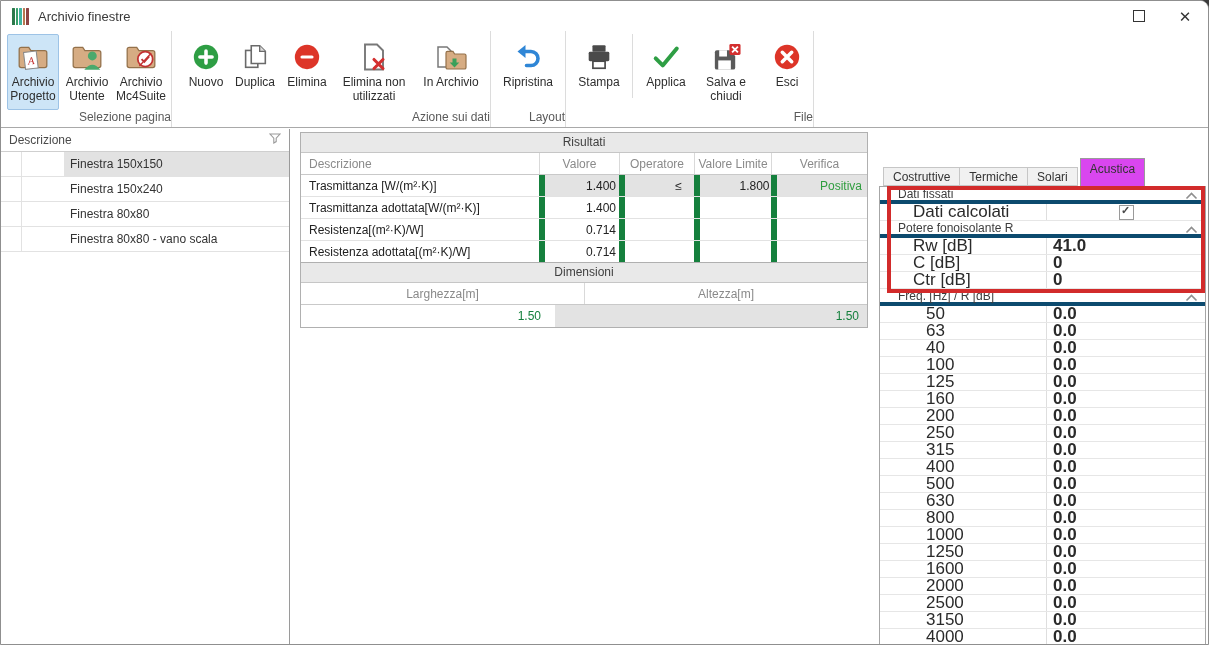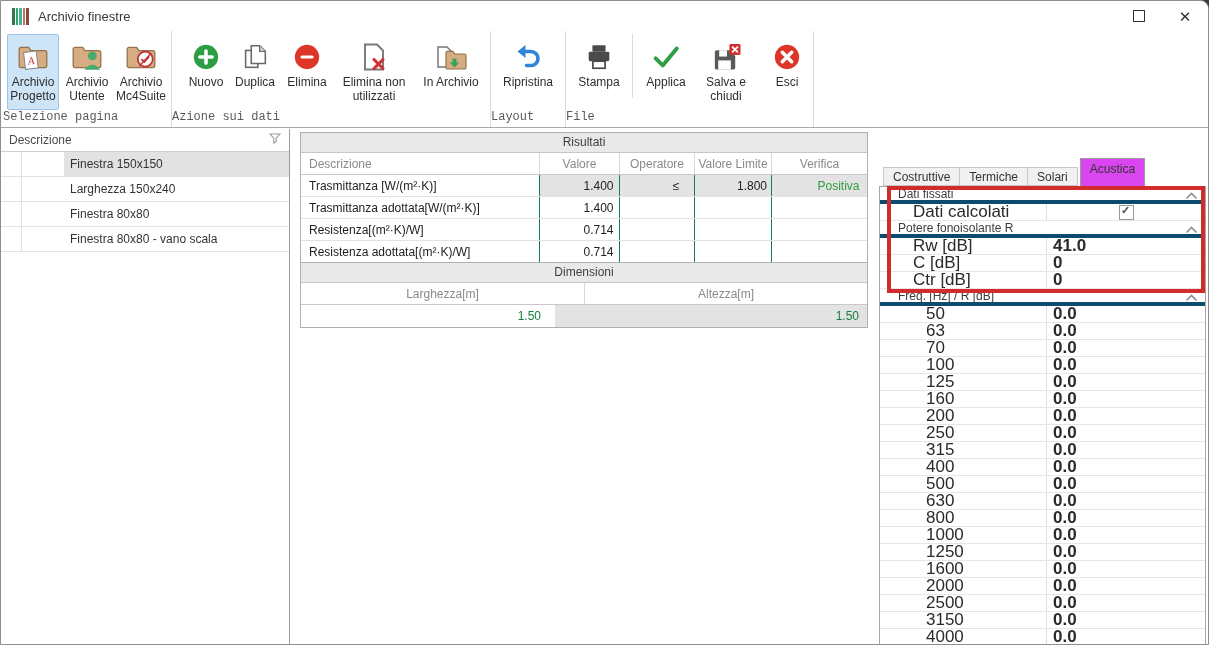--- a/index.html
+++ b/index.html
@@ -28,21 +28,21 @@
   
   .ribbon { position:absolute; top:30px; left:0; right:0; height:97px; border-bottom:1px solid #a9a9a9; display:flex; background:#fff; padding-left:2px; box-sizing:border-box; }
   .rgroup { display:flex; flex-direction:column; border-right:1px solid #dcdcdc; }
   .rgroup.last { border-right:1px solid #dcdcdc; }
   .rgroup-buttons { flex:1; display:flex; align-items:stretch; padding:3px 4px 0 4px; gap:2px; }
   .rbtn { display:flex; flex-direction:column; align-items:center; padding:3px 2px 2px 2px; border:1px solid transparent; border-radius:2px; box-sizing:border-box; }
   .rbtn.selected { background:#cde5f7; border-color:#9dc3e6; }
   .rbtn .icon { height:38px; display:flex; align-items:center; justify-content:center; }
   .rbtn .lbl { font-size:12px; color:#2e2e2e; text-align:center; line-height:1.15; }
   .w50 { width:52px; } .w44 { width:44px;margin-left:8px; } .w48 { width:50px; } .w78 { width:80px; } .w68 { width:70px; } .w64 { width:66px; } .w56 { width:58px; }
-  .rgroup-label { height:17px; text-align:left; font-size:12px; color:#5a5a5a;font-family:Liberation Mono, monospace; }
+  .rgroup-label { height:17px; text-align:right; font-size:12px; color:#5a5a5a; }
   .subsep { width:1px; background:#dcdcdc; margin:0 2px 12px 2px; }
 
   
   .main { position:absolute; top:128px; left:0; right:0; bottom:0; background:#fff; }
 
   .left-pane { position:absolute; left:0; top:0; bottom:0; width:288px; border-right:1px solid #9a9a9a; box-sizing:content-box; }
   .list-header { height:22px; border-bottom:1px solid #cfcfcf; display:flex; align-items:center; padding:0 8px; font-size:12px; color:#4a4a4a; }
   .list-header .spacer { flex:1; }
   .list-row { height:24px; display:flex; border-bottom:1px solid #e2e2e2; font-size:12px; color:#333;gap:42px; }
   .row-gutter { width:20px; border-right:1px solid #e2e2e2; flex:none; }
@@ -53,21 +53,21 @@
   .tbl { position:absolute; left:10px; width:568px; border:1px solid #b0b0b0; background:#fff; box-sizing:border-box; }
   .tbl-title { height:19px; background:#e9e9e9; border-bottom:1px solid #c6c6c6; text-align:center; font-size:12px; color:#3f3f3f; line-height:19px; }
   .cols { display:flex; height:21px; border-bottom:1px solid #c9c9c9; }
   .hc { font-size:12px; color:#8a8a8a; display:flex; align-items:center; justify-content:center; box-sizing:border-box; }
   .hc.left { justify-content:flex-start; padding-left:8px; }
   .hc + .hc { border-left:1px solid #d9d9d9; }
   .drow { display:flex; height:21px; border-bottom:1px solid #e2e2e2; font-size:12px; color:#222; }
   .drow.lastrow { border-bottom:none; }
   .cell { display:flex; align-items:center; justify-content:center; box-sizing:border-box; }
   .cell.desc { justify-content:flex-start; padding-left:8px; }
-  .cell + .cell { border-left:1px solid #15803d;padding-left:38px; }
+  .cell + .cell { border-left:6px solid #15803d;padding-left:38px; }
   .cell.hl { background:#e3e3e3; }
   .c0 { width:238px; } .c1 { width:80px; } .c2 { width:75px; } .c3 { width:77px; } .c4 { flex:1; }
   .positiva { color:#2f9e3f; }
   .dimcol { width:283px; } .dimcol2 { flex:1; }
   .vrow { display:flex; height:22px; font-size:12px; color:#15803d; }
   .dim-l { width:254px; text-align:right; padding-right:14px; line-height:22px; box-sizing:border-box; }
   .dim-r { flex:1; background:#e3e3e3; text-align:right; padding-right:8px; line-height:22px; box-sizing:border-box; }
 
   
   .right-pane { position:absolute; left:877px; top:0; bottom:0; width:332px;margin-top:36px; }
@@ -281,21 +281,21 @@
               <path d="M1 1 h10 l-3.8 4.2 v3.4 l-2.4 1.4 v-4.8 z" fill="none" stroke="#9a9a9a" stroke-width="1.1"></path>
             </svg>
         </span>
       </div>
       <div class="list-row selected">
         <span class="row-gutter"></span>
         <span class="row-label">Finestra 150x150</span>
       </div>
       <div class="list-row">
         <span class="row-gutter"></span>
-        <span class="row-label">Larghezza 150x240</span>
+        <span class="row-label">Finestra 150x240</span>
       </div>
       <div class="list-row">
         <span class="row-gutter"></span>
         <span class="row-label">Finestra 80x80</span>
       </div>
       <div class="list-row">
         <span class="row-gutter"></span>
         <span class="row-label">Finestra 80x80 - vano scala</span>
       </div>
     </div>
@@ -406,21 +406,21 @@
 
         <div class="prow">
             <span class="pl freq">50</span>
             <span class="pv">0.0</span>
           </div>
         <div class="prow">
             <span class="pl freq">63</span>
             <span class="pv">0.0</span>
           </div>
         <div class="prow">
-            <span class="pl freq">70</span>
+            <span class="pl freq">40</span>
             <span class="pv">0.0</span>
           </div>
         <div class="prow">
             <span class="pl freq">100</span>
             <span class="pv">0.0</span>
           </div>
         <div class="prow">
             <span class="pl freq">125</span>
             <span class="pv">0.0</span>
           </div>

